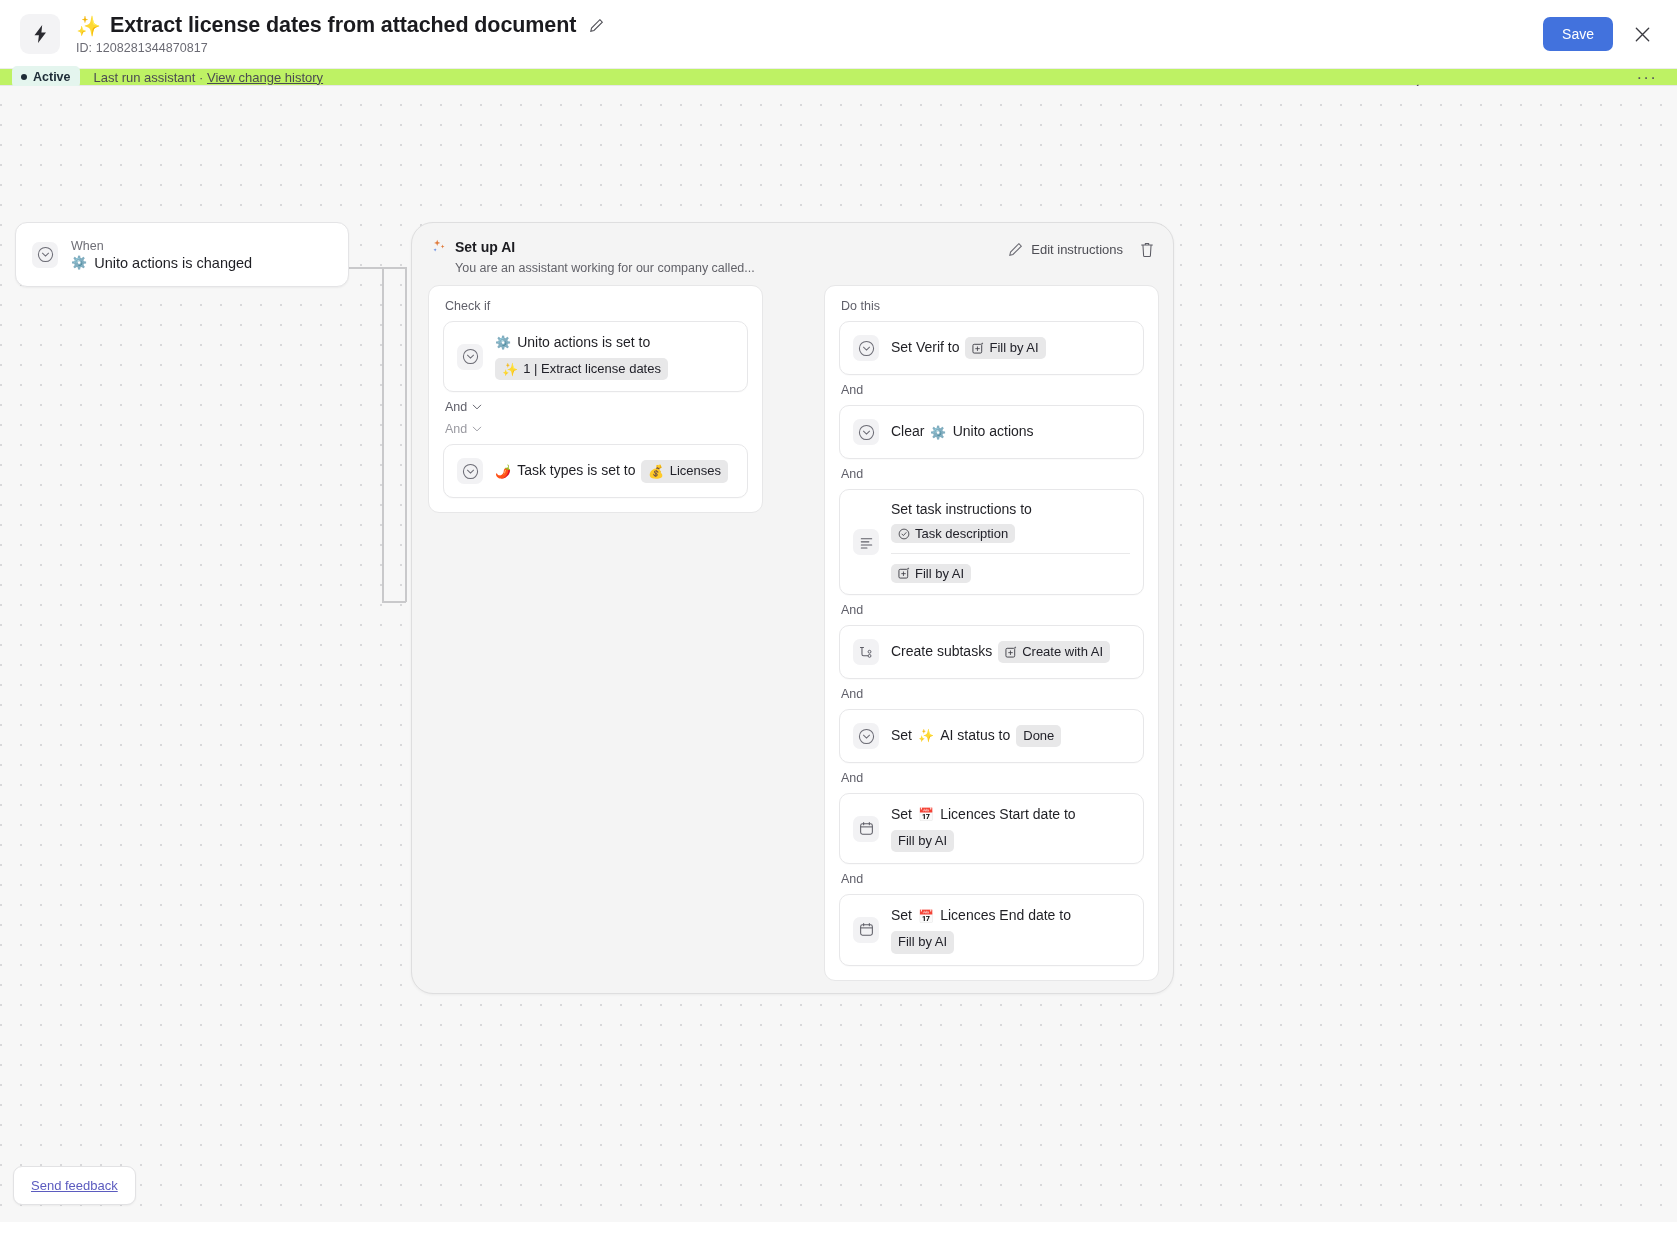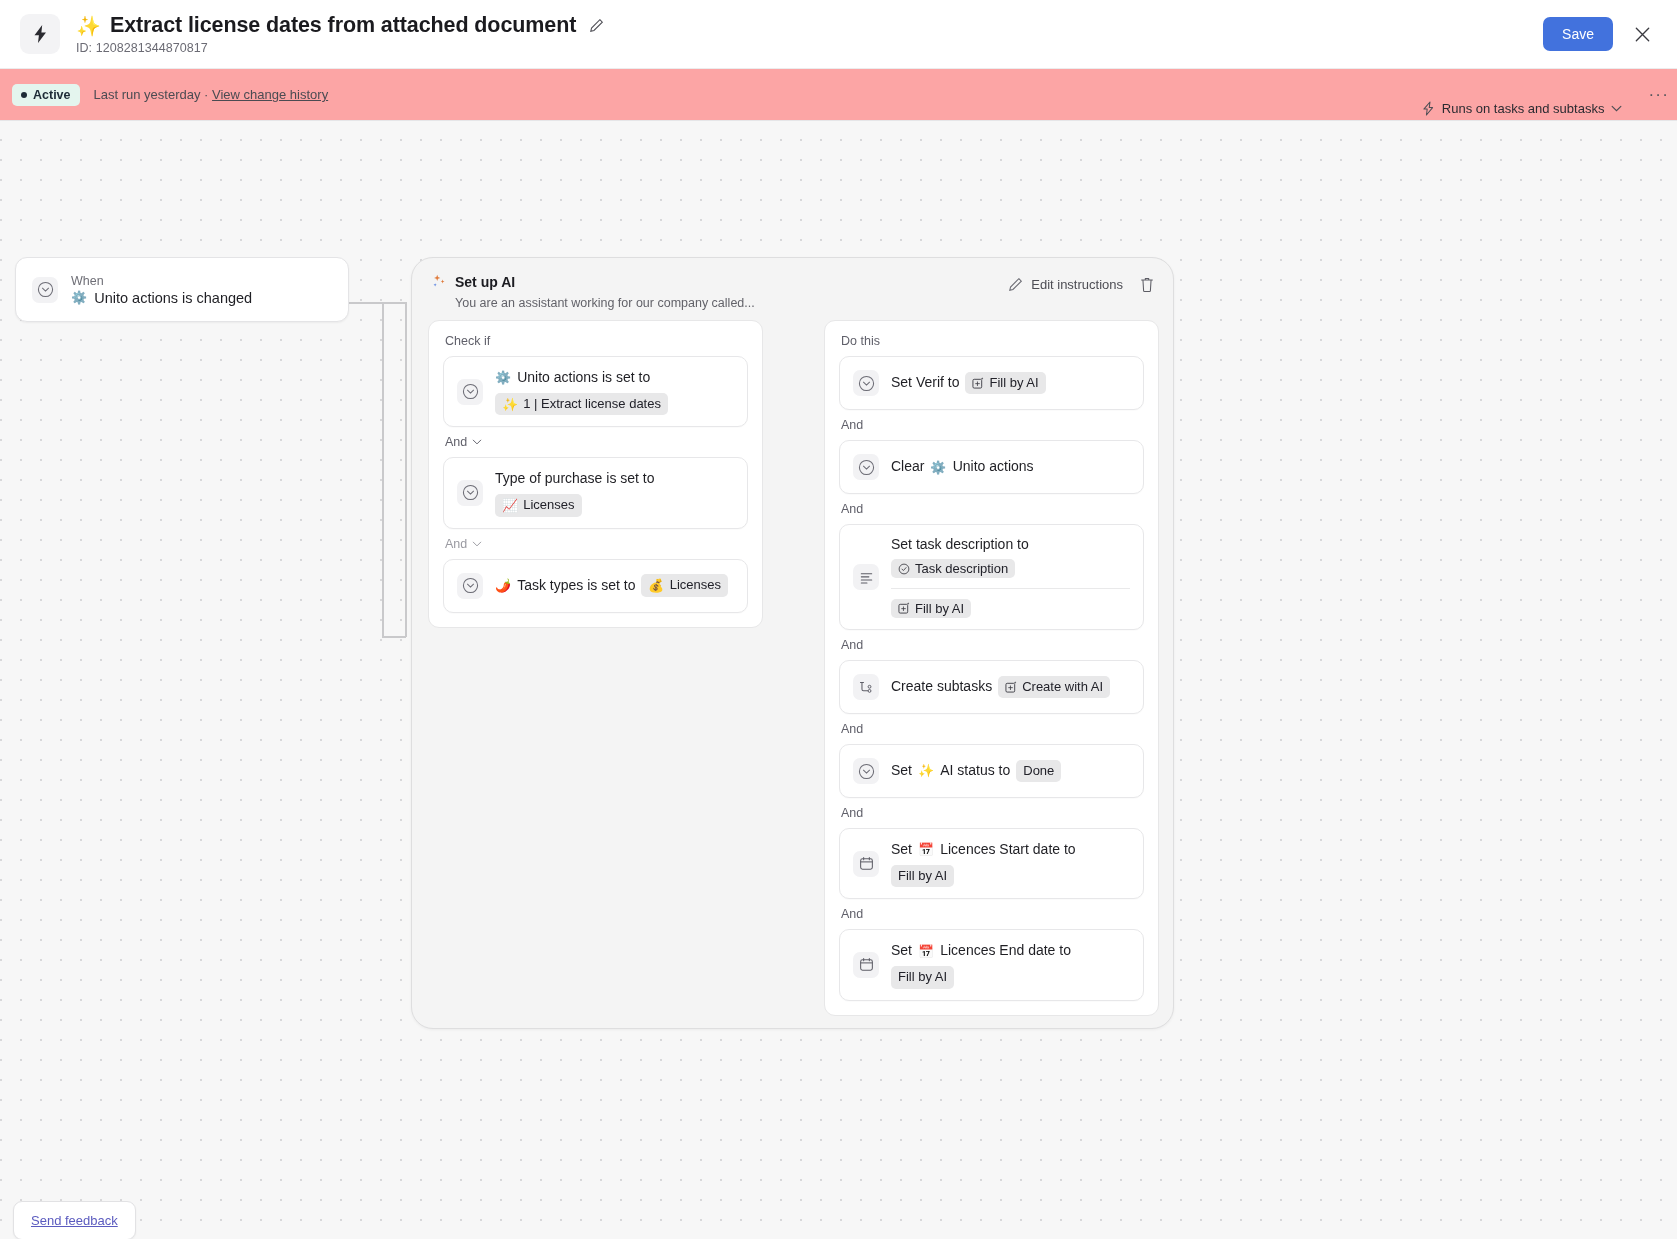--- a/index.html
+++ b/index.html
@@ -65,27 +65,27 @@
   .close-btn {
     width: 26px; height: 26px;
     display: flex; align-items: center; justify-content: center;
     cursor: pointer;
     margin-right: 6px;
   }
 
   
   .subbar {
     position: relative;
-    height: 53px;
-    background: #fca5a5;
+    height: 18px;
+    background: #bef264;
     border-top: 1px solid #ececed;
     border-bottom: 1px solid #e6e6e8;
     display: flex;
     align-items: center;
-    padding: 0 4px 0 12px;
+    padding: 0 16px 0 12px;
   }
   .status-badge {
     display: inline-flex;
     align-items: center;
     gap: 6px;
     background: #e4f5ee;
     color: #1d2b36;
     border-radius: 5px;
     padding: 4px 9px;
     font-size: 12.5px;
@@ -327,21 +327,21 @@
     </div>
   </div>
 </div>
 
 <div class="subbar">
   <div class="status-badge">
     <span class="status-dot"></span>
     <span>Active</span>
   </div>
   <div class="subbar-meta">
-    <span>Last run yesterday ·</span>
+    <span>Last run assistant ·</span>
     <a>View change history</a>
   </div>
   <div class="subbar-right">
     <div class="runs-pill">
       <span>
         <svg width="13" height="15" viewBox="0 0 14 16">
             <path d="M8.6 1 2 8.6h3.6L4.8 15 11.4 7h-3.6z" fill="none" stroke="#4d4d54" stroke-width="1.1" stroke-linejoin="round"></path>
           </svg>
       </span>
       <span>Runs on tasks and subtasks</span>
@@ -442,39 +442,20 @@
 
         <div class="and-row">
           <span>And</span>
           <span>
             <svg width="10" height="6" viewBox="0 0 12 8">
                 <path d="M1 1.5 6 6.5 11 1.5" fill="none" stroke="#60606a" stroke-width="1.3" stroke-linecap="round"></path>
               </svg>
           </span>
         </div>
 
-        <div class="node">
-          <div class="ic-box">
-            <svg width="17" height="17" viewBox="0 0 18 18">
-                <circle cx="9" cy="9" r="7.5" fill="none" stroke="#6c6c75" stroke-width="1.1"></circle>
-                <path d="M5.8 7.6 9 10.6l3.2-3" fill="none" stroke="#6c6c75" stroke-width="1.1" stroke-linecap="round"></path>
-              </svg>
-          </div>
-          <div class="node-txt">
-            <div class="line">
-              <span>Type of purchase is set to</span>
-            </div>
-            <div class="line">
-              <span class="chip">
-                <span class="emoji">📈</span>
-                <span>Licenses</span>
-              </span>
-            </div>
-          </div>
-        </div>
 
         <div class="and-row muted">
           <span>And</span>
           <span>
             <svg width="10" height="6" viewBox="0 0 12 8">
                 <path d="M1 1.5 6 6.5 11 1.5" fill="none" stroke="#9a9aa1" stroke-width="1.3" stroke-linecap="round"></path>
               </svg>
           </span>
         </div>
 
@@ -546,21 +527,21 @@
         </div>
 
         <div class="node desc-node">
           <div class="ic-box">
             <svg width="17" height="17" viewBox="0 0 18 18">
                 <path d="M3.5 5h11M3.5 8.3h8M3.5 11.6h11M3.5 14.9h6" stroke="#5d5d66" stroke-width="1.15" stroke-linecap="round"></path>
               </svg>
           </div>
           <div class="desc-stack">
             <div class="desc-row1">
-              <div class="desc-title">Set task description to</div>
+              <div class="desc-title">Set task instructions to</div>
               <span class="chip">
                 <span>
                   <svg width="12" height="12" viewBox="0 0 14 14">
                       <circle cx="7" cy="7" r="5.7" fill="none" stroke="#3d3d44" stroke-width="1"></circle>
                       <path d="M4.6 7.1 6.3 8.8 9.4 5.4" fill="none" stroke="#3d3d44" stroke-width="1" stroke-linecap="round"></path>
                     </svg>
                 </span>
                 <span>Task description</span>
               </span>
             </div>

